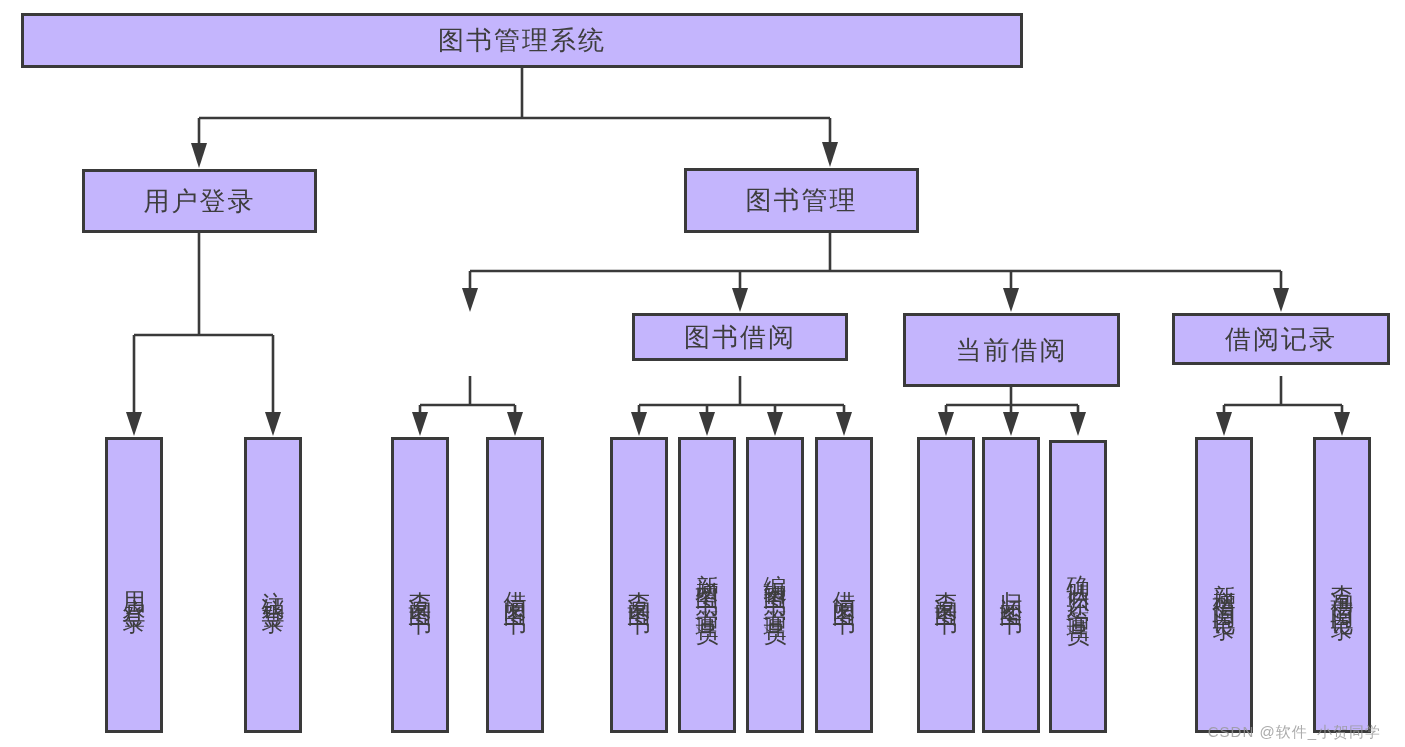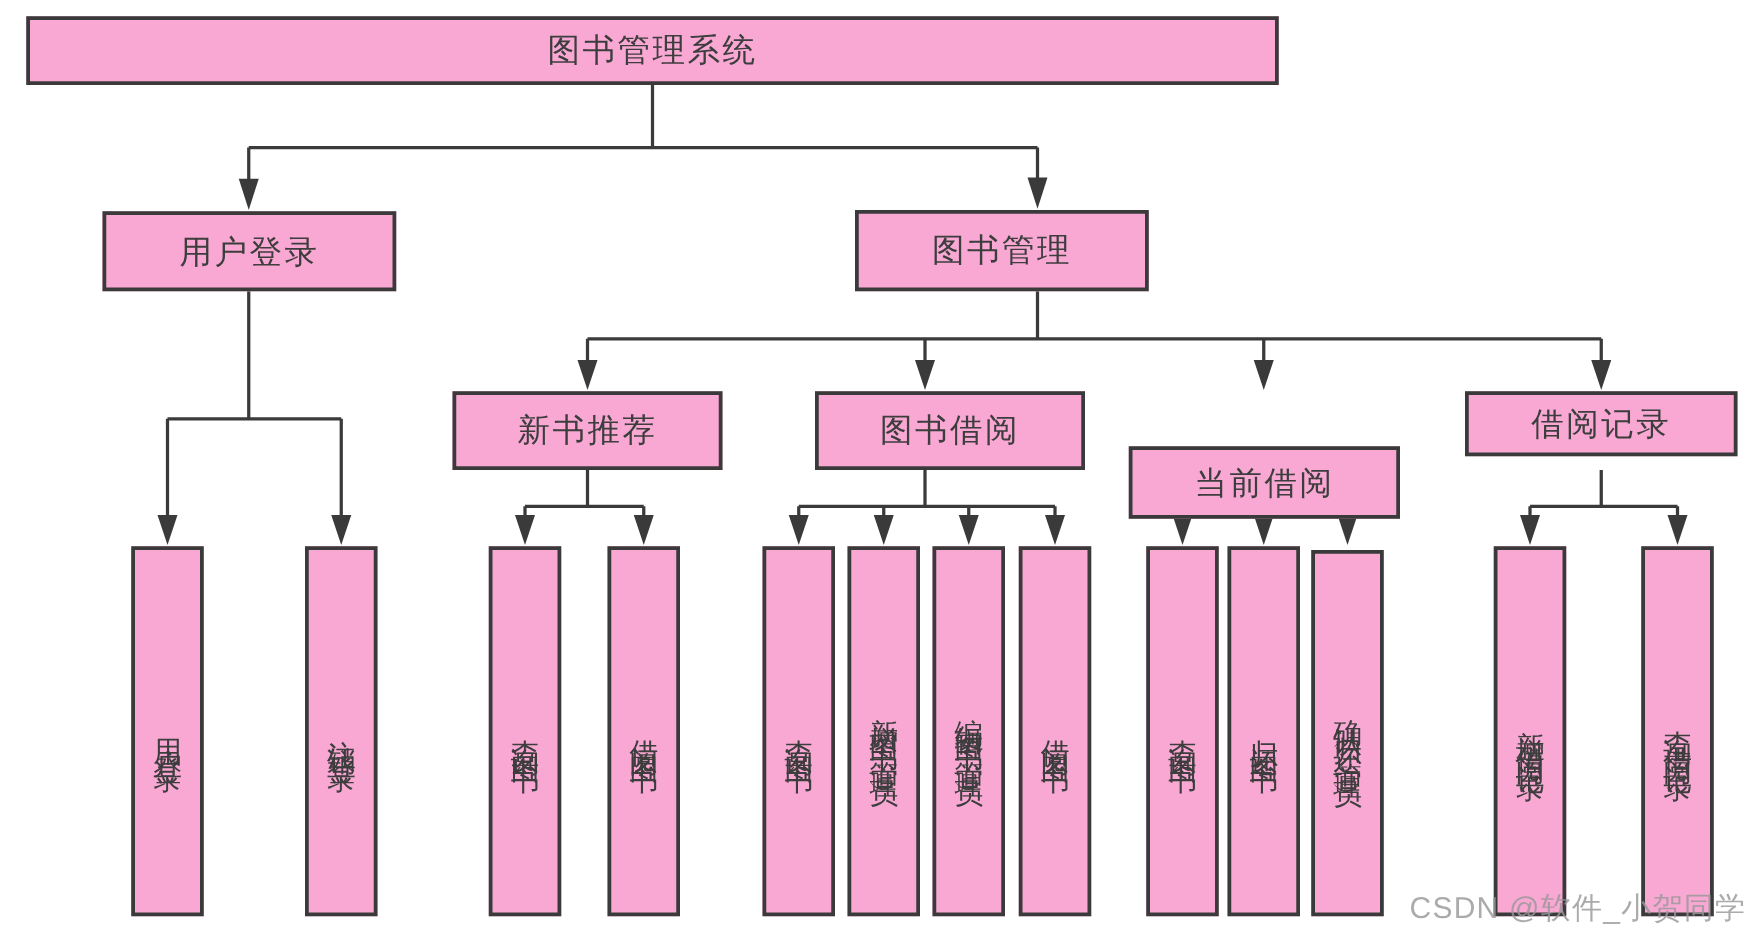--- a/index.html
+++ b/index.html
@@ -13,21 +13,21 @@
   }
   .connectors {
     position: absolute;
     left: 0; top: 0;
     width: 1405px; height: 747px;
     z-index: 1;
   }
   .box {
     position: absolute;
     box-sizing: border-box;
-    background: #f9a8d4;
+    background: #c4b5fd;
     border: 3px solid #3a3a3a;
     display: flex;
     align-items: center;
     justify-content: center;
     color: #3d3d3d;
     z-index: 2;
     text-align: center;
   }
   .box.h {
     font-size: 26px;
@@ -36,24 +36,24 @@
   .box.v {
     writing-mode: vertical-rl;
     text-orientation: mixed;
     font-size: 23px;
     letter-spacing: 7px;
     line-height: 1;
     padding-top: 4px;
   }
   .watermark {
     position: absolute;
-    right: 8px;
+    right: 24px;
     bottom: 5px;
     z-index: 5;
-    font-size: 24px;
+    font-size: 15px;
     letter-spacing: 1px;
     color: rgba(152, 152, 152, 0.82);
     white-space: nowrap;
   }
 </style>
 </head>
 <body>
 
 <div class="stage">
 
@@ -121,23 +121,22 @@
       <path d="M1216,412 L1232,412 L1224,436 Z"></path>
       <path d="M1334,412 L1350,412 L1342,436 Z"></path>
     </g>
   </svg>
 
   <div class="box h" style="left:21px; top:13px; width:1002px; height:55px;">图书管理系统</div>
 
   <div class="box h" style="left:82px; top:169px; width:235px; height:64px;">用户登录</div>
   <div class="box h" style="left:684px; top:168px; width:235px; height:65px;">图书管理</div>
 
-  <div class="box h" style="left:362px; top:313px; width:216px; height:63px;">新书推荐</div>
-  <div class="box h" style="left:652px; top:313px; width:216px; height:63px;">图书借阅</div>
-  <div class="box h" style="left:903px; top:313px; width:217px; height:58px;margin-top:44px;">当前借阅</div>
+  <div class="box h" style="left:632px; top:313px; width:216px; height:48px;">图书借阅</div>
+  <div class="box h" style="left:903px; top:313px; width:217px; height:74px;">当前借阅</div>
   <div class="box h" style="left:1172px; top:313px; width:218px; height:52px;">借阅记录</div>
 
   <div class="box v" style="left:105px; top:437px; width:58px; height:296px;">用户登录</div>
   <div class="box v" style="left:244px; top:437px; width:58px; height:296px;">注销登录</div>
 
   <div class="box v" style="left:391px; top:437px; width:58px; height:296px;">查询图书</div>
   <div class="box v" style="left:486px; top:437px; width:58px; height:296px;">借阅图书</div>
 
   <div class="box v" style="left:610px; top:437px; width:58px; height:296px;">查询图书</div>
   <div class="box v" style="left:678px; top:437px; width:58px; height:296px;">新增图书（管理员）</div>

